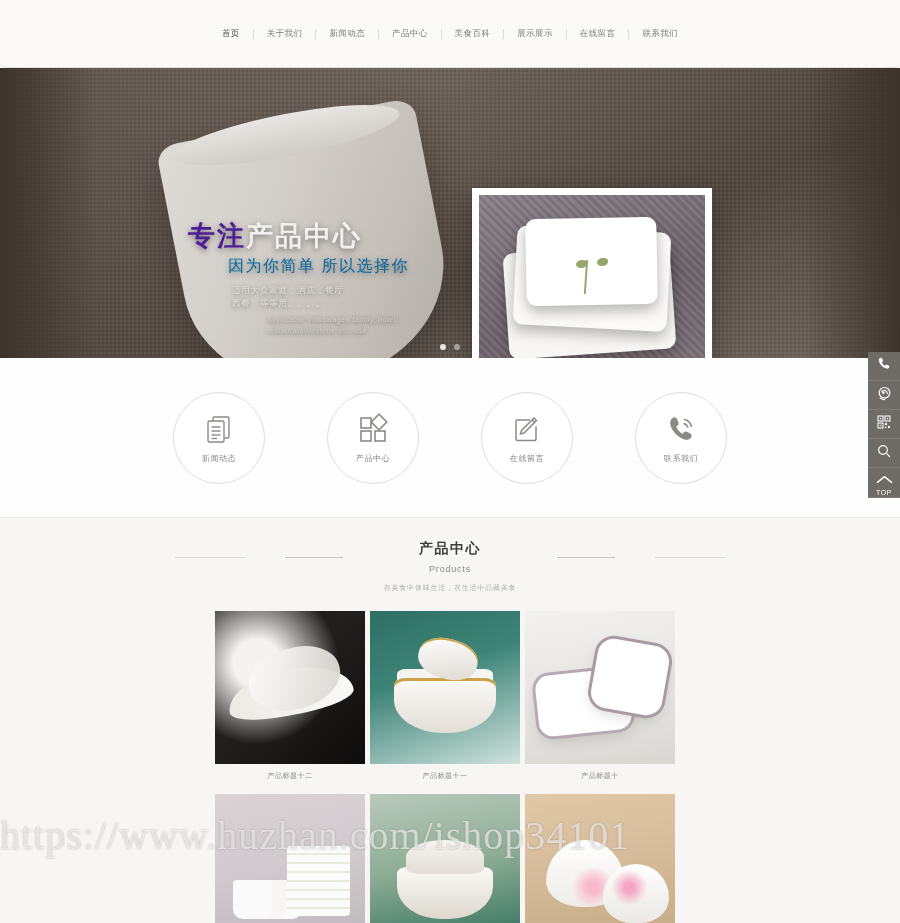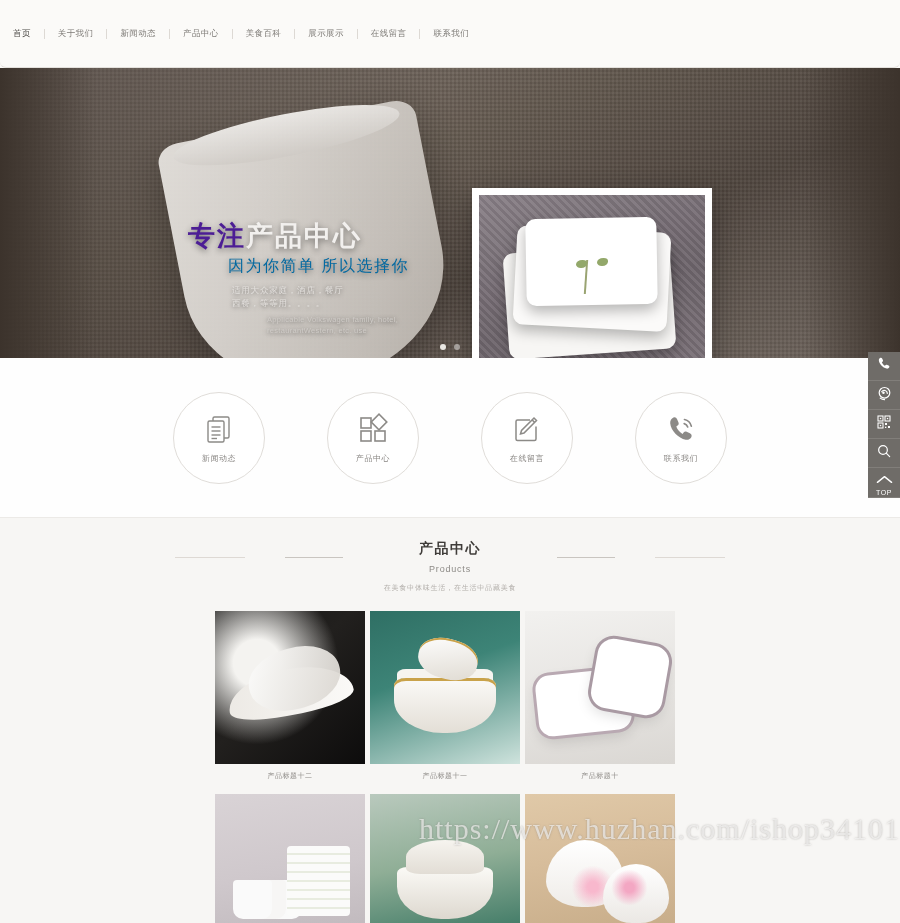--- a/index.html
+++ b/index.html
@@ -8,21 +8,21 @@
     font-family: "Liberation Sans", "DejaVu Sans", sans-serif;
     background: #ffffff; overflow: hidden;
   }
   .page { position: relative; width: 900px; height: 923px; overflow: hidden; background:#fbfaf8; }
 
   
   .header {
     position: relative; width: 900px; height: 68px;
     background: #fbfaf8;
     border-bottom: 1px solid #e3e0dc;
-    display: flex; align-items: center; justify-content: flex-start; border-radius: 6px;
+    display: flex; align-items: center; justify-content: center; border-radius: 6px;
   }
   .nav { display: flex; align-items: center; }
   .nav-item {
     font-size: 8.5px; color: #7d7a76; letter-spacing: .4px;
     padding: 0 13px; white-space: nowrap; line-height: 1;
   }
   .nav-item.active { color: #4d4a47; }
   .nav-sep { width: 1px; height: 10px; background: #ddd9d4; }
 
   
@@ -157,23 +157,23 @@
   .t6 { background: linear-gradient(170deg,#e0c9a8 0%,#d7bd9b 40%,#c4a985 100%); }
   .t6::before{ content:""; position:absolute; left:14%; top:30%; width:52%; height:44%;
         background:radial-gradient(circle at 60% 70%, #f8b8cd 0 8%, rgba(248,184,205,0) 32%),
                    linear-gradient(180deg,#ffffff,#efece8); border-radius:50% 50% 46% 46%/62% 62% 38% 38%; }
   .t6::after{ content:""; position:absolute; left:52%; top:46%; width:44%; height:38%;
         background:radial-gradient(circle at 40% 40%, #f3a7c3 0 9%, rgba(243,167,195,0) 34%),
                    linear-gradient(180deg,#ffffff,#ebe8e4); border-radius:50% 50% 44% 44%/58% 58% 42% 42%; }
 
   
   .watermark {
-    position:absolute; left:0; right:0; top:812px; text-align:right;
+    position:absolute; left:0; right:0; top:812px; text-align:left;
     font-family:"Liberation Serif","DejaVu Serif",serif;
-    font-size:30px; letter-spacing:1px; color:rgba(255,255,255,.62);
+    font-size:40px; letter-spacing:1px; color:rgba(255,255,255,.62);
     text-shadow:0 0 2px rgba(120,115,110,.55); pointer-events:none; white-space:nowrap;
   }
 
   
   .rail { position:absolute; right:0; top:352px; width:32px; }
   .rail-btn {
     width:32px; height:29px; background:#6f6c68; border-bottom:1px solid #817e7a;
     display:flex; align-items:center; justify-content:center; color:#fff;
   }
   .rail-btn.top { flex-direction:column; gap:0; height:30px; }

